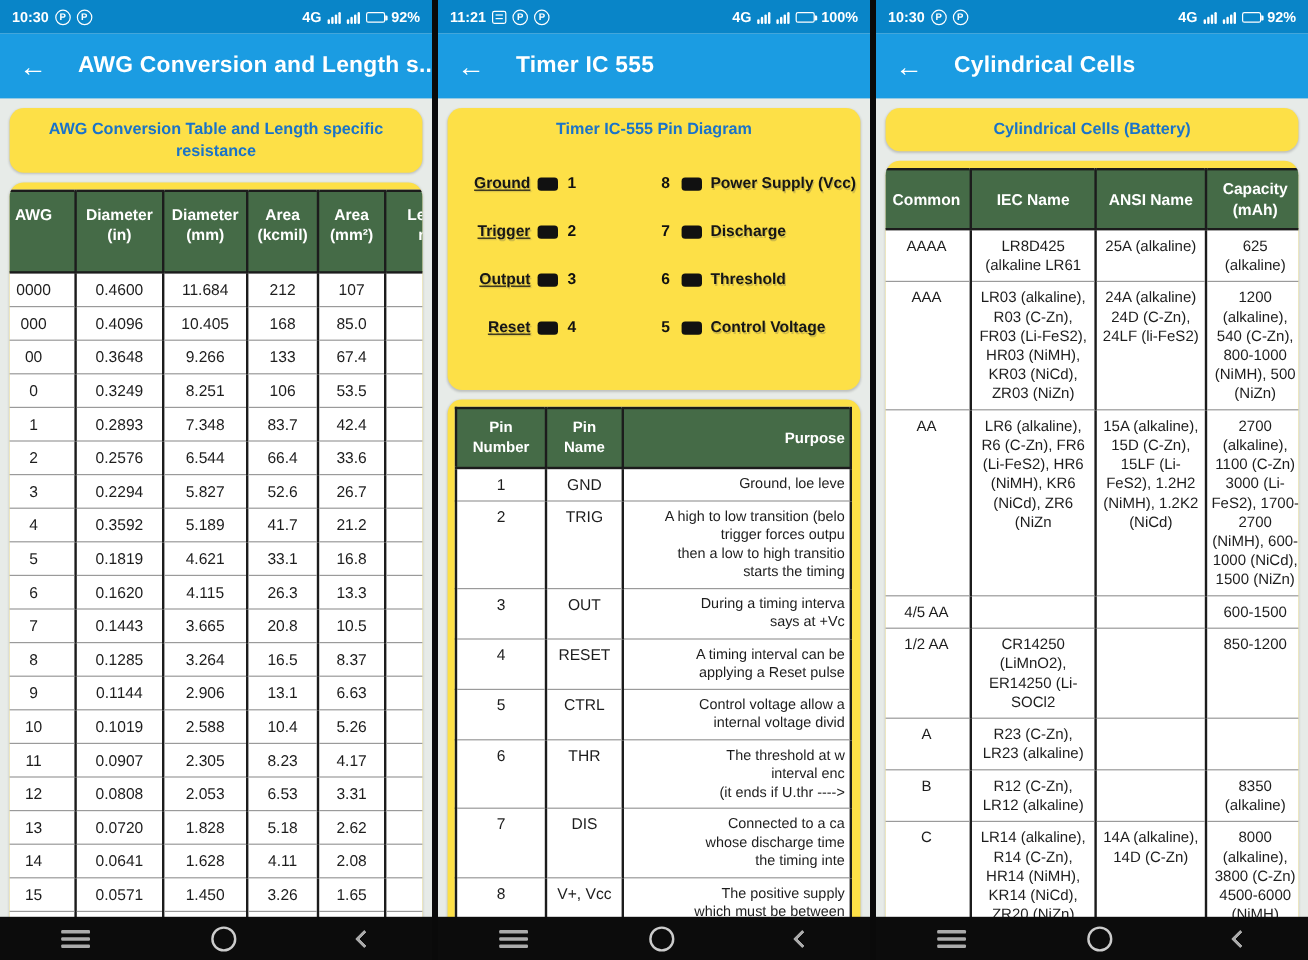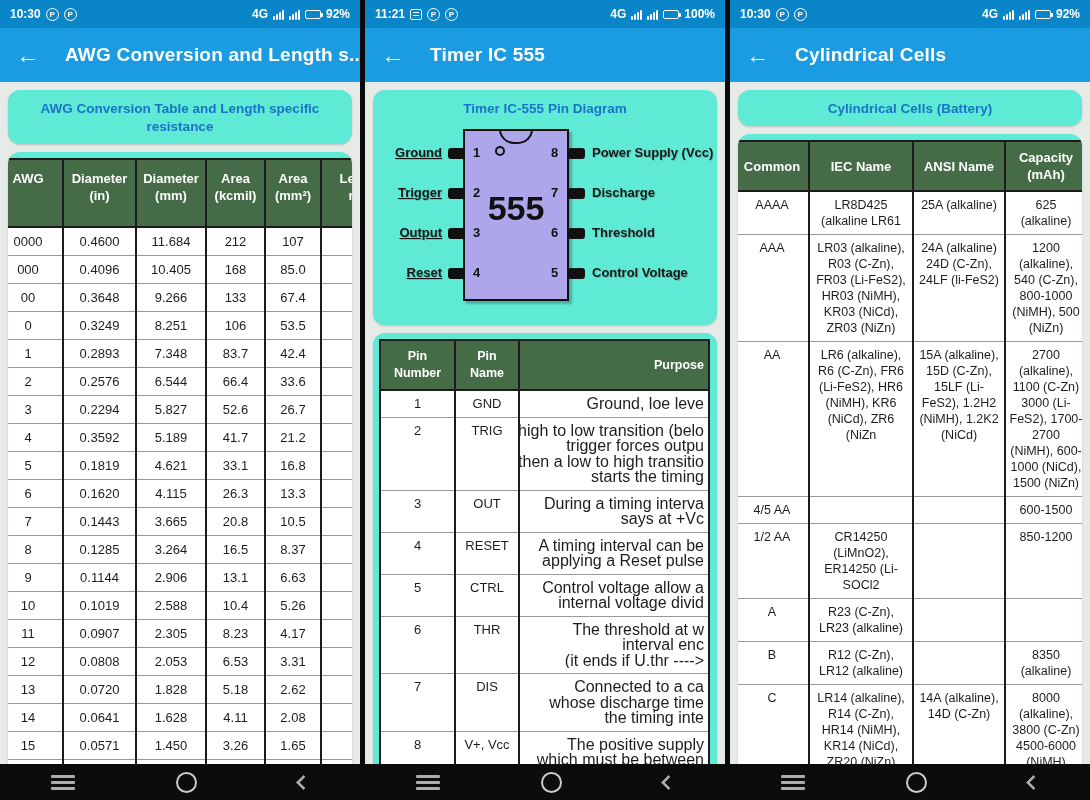--- a/index.html
+++ b/index.html
@@ -35,21 +35,21 @@
 
   
   .appbar { height: 54px; background: #1b9ce2; color: #fff;
     display: flex; align-items: center; padding: 0 16px; gap: 26px; }
   .back { font-size: 23px; line-height: 1; cursor: pointer; }
   .appbar-title { font-size: 19px; font-weight: bold; letter-spacing: .2px;
     white-space: nowrap; }
 
   
   .content { padding: 8px; }
-  .card { background: #5eead4; border-radius: 12px;
+  .card { background: #fde047; border-radius: 12px;
     box-shadow: 0 1px 2px rgba(0,0,0,.18); }
   .title-card { padding: 9px 6px; text-align: center; margin-bottom: 8px; }
   .sec-title { color: #1a73c9; font-size: 13.5px; font-weight: bold; }
   .table-card { overflow: hidden; padding: 6px; margin-bottom: 8px; }
   .sliver { height: 22px; }
 
   
   table { border-collapse: collapse; table-layout: fixed;
     border: 2px solid #1c1c1c; background: #fff; }
   th { background: #456b47; color: #fff; font-weight: bold; font-size: 13px;
@@ -60,21 +60,21 @@
     font-size: 13px; line-height: 16px; padding: 5px 3px; }
   .tbl-awg { margin-left: -22px; }
   .tbl-awg th { padding: 10px 2px 22px; vertical-align: top; }
   .tbl-awg td { padding: 5px 2px; line-height: 17px; }
   .tbl-pin th { padding: 7px 3px; font-size: 12.5px; }
   .tbl-pin th.pth { text-align: right; padding-right: 4px; }
   .tbl-pin td { line-height: 15.5px; }
   td.pcell { padding: 5px 2px 5px 0; }
   td.pcell .plines { display: flex; flex-direction: column;
     align-items: flex-end; overflow: hidden; }
-  td.pcell .plines div { white-space: nowrap; font-size: 16px;
+  td.pcell .plines div { white-space: nowrap; font-size: 12px;
     line-height: 15.5px; padding-right: 2px; }
   .tbl-bat { margin-left: -10px; }
   .tbl-bat th { padding: 7px 2px; }
   .tbl-bat td { font-size: 12.5px; padding: 5px 3px; }
 
   
   .ic-wrap { position: relative; height: 188px; margin-top: 8px; }
   .chip { position: absolute; left: 84px; top: 4px; width: 106px; height: 172px;
     background: #ada6ea; border: 2px solid #111;
     box-shadow: 3px 3px 2px rgba(0,0,0,.25); }
@@ -378,25 +378,20 @@
     </div>
   </div>
   <div class="appbar">
     <span class="back">←</span>
     <span class="appbar-title">Timer IC 555</span>
   </div>
   <div class="content">
     <div class="card title-card" style="padding-bottom:12px;">
       <span class="sec-title">Timer IC-555 Pin Diagram</span>
       <div class="ic-wrap" id="icwrap">
-        <div class="chip">
-          <div class="notch"></div>
-          <div class="p1dot"></div>
-          <div class="chip-label">555</div>
-        </div>
       <div class="stub" style="left: 69px; top: 23px;"></div>
           <div class="pnum" style="left: 94px; top: 20px;">1</div>
           <div class="plabel l" style="right: 269px; top: 20px;">Ground</div>
           <div class="stub" style="left: 69px; top: 63px;"></div>
           <div class="pnum" style="left: 94px; top: 60px;">2</div>
           <div class="plabel l" style="right: 269px; top: 60px;">Trigger</div>
           <div class="stub" style="left: 69px; top: 103px;"></div>
           <div class="pnum" style="left: 94px; top: 100px;">3</div>
           <div class="plabel l" style="right: 269px; top: 100px;">Output</div>
           <div class="stub" style="left: 69px; top: 143px;"></div>

